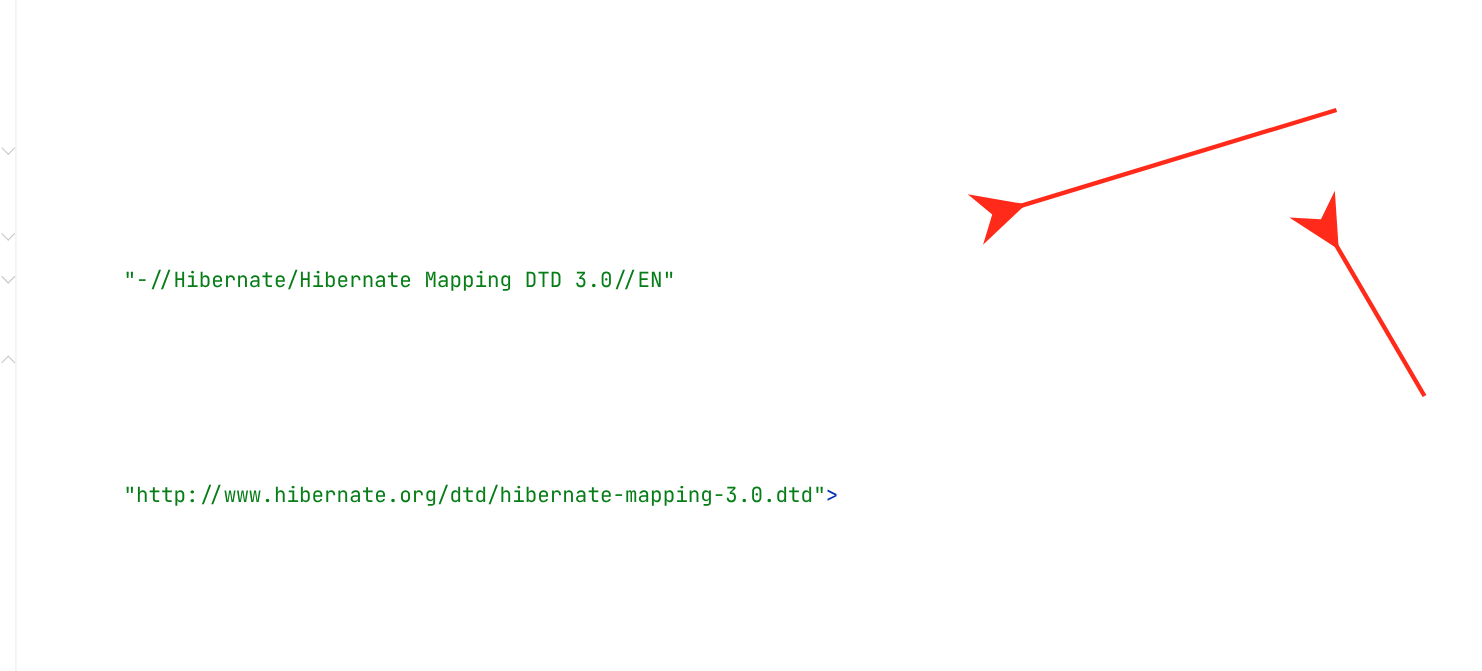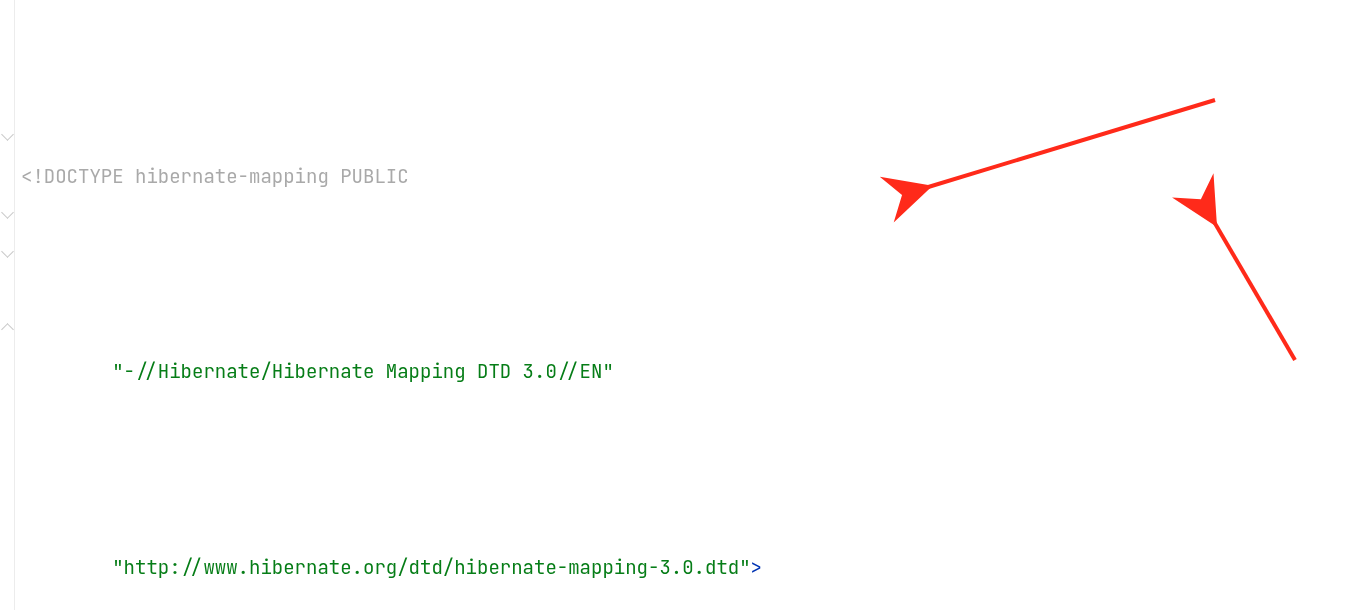--- a/index.html
+++ b/index.html
@@ -64,21 +64,20 @@
   <div class="gutter">
     <span class="fold-icon" style="top:130px"></span>
     <span class="fold-icon" style="top:208px"></span>
     <span class="fold-icon" style="top:247px"></span>
     <span class="fold-icon up" style="top:325px"></span>
   </div>
 
   <div class="code">
 
     
-    <span class="ln"><span class="t-faded">&lt;!DOCTYPE hibernate-mapping PUBLIC</span></span>
 
     
     <span class="ln">        <span class="t-str">"-//Hibernate/Hibernate Mapping DTD 3.0//EN"</span></span>
 
     
     <span class="ln">        <span class="t-str">"http://www.hibernate.org/dtd/hibernate-mapping-3.0.dtd"</span><span class="t-tag">&gt;</span></span>
 
     
     
 

